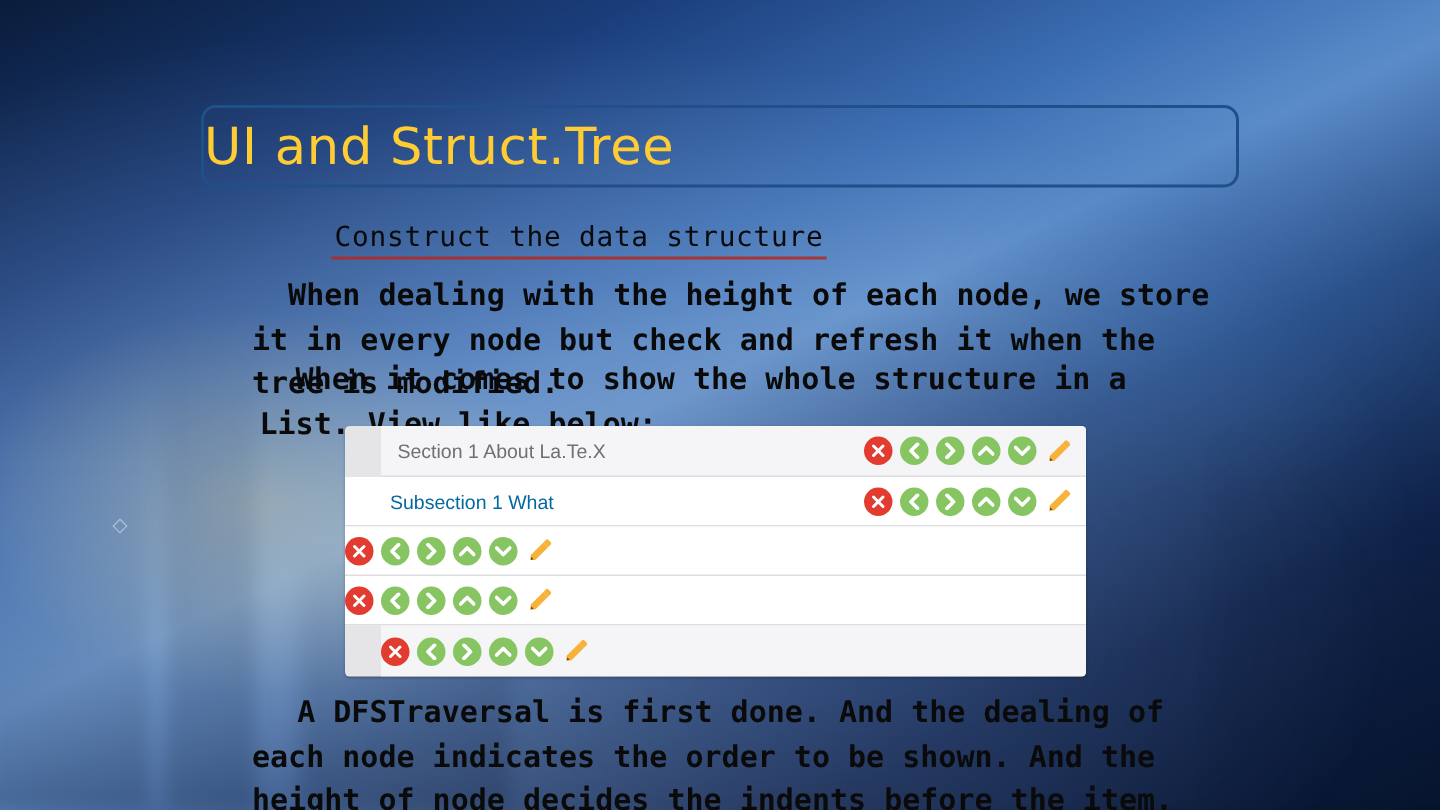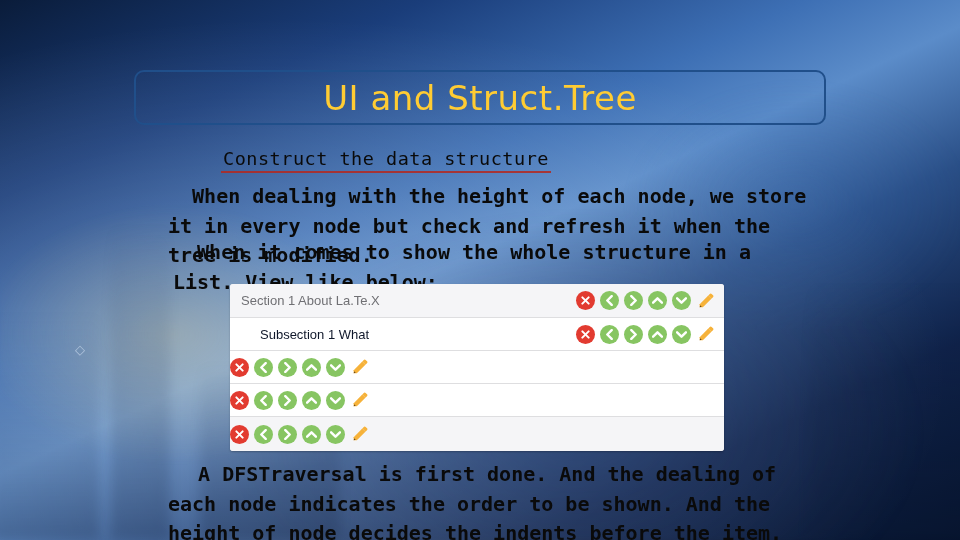--- a/index.html
+++ b/index.html
@@ -29,21 +29,21 @@
   .b2 { left: 110px; height: 320px; width: 60px; }
   .b3 { left: 200px; height: 180px; width: 140px; }
   .b4 { right: -20px; height: 260px; width: 170px; }
 
   .title-box {
     position: absolute;
     left: 134px; top: 70px;
     width: 692px; height: 55px;
     border: 2px solid #204f8a;
     border-radius: 10px;
-    display: flex; align-items: center; justify-content: center;
+    display: flex; align-items: center; 
     background: rgba(255,255,255,0.0);
   }
   .title-text {
     font-family: "Segoe UI", "DejaVu Sans", Arial, sans-serif;
     font-size: 34px;
     color: #ffcc33;
     letter-spacing: 0.5px;
   }
 
   .subtitle {
@@ -83,22 +83,22 @@
   }
   .row {
     display: flex;
     align-items: center;
     background: #ffffff;
     border-bottom: 1px solid #dedee0;
     height: 33px;
   }
   .row:last-child { border-bottom: none; }
   .row.sec .label { color: #707074; padding-left: 11px; font-size: 13px; }
-  .row.sub .label { color: #0f172a; padding-left: 30px; font-size: 13px; }
-  .row.sec { background: #f5f5f7; height: 34px; }
+  .row.sub .label { color: #0369a1; padding-left: 30px; font-size: 13px; }
+  .row.sec { background: #f5f5f7; height: 34px; margin-left: 24px; }
   .label { flex: 1 1 auto; }
   .icons { display: flex; align-items: center; gap: 5px; padding-right: 9px; }
   .circ {
     width: 19px; height: 19px; border-radius: 50%;
     display: flex; align-items: center; justify-content: center;
   }
   .del { background: #e23b30; }
   .nav { background: #87c562; }
   .circ svg { width: 11px; height: 11px; display: block; }
   .circ.del svg { width: 9px; height: 9px; }

